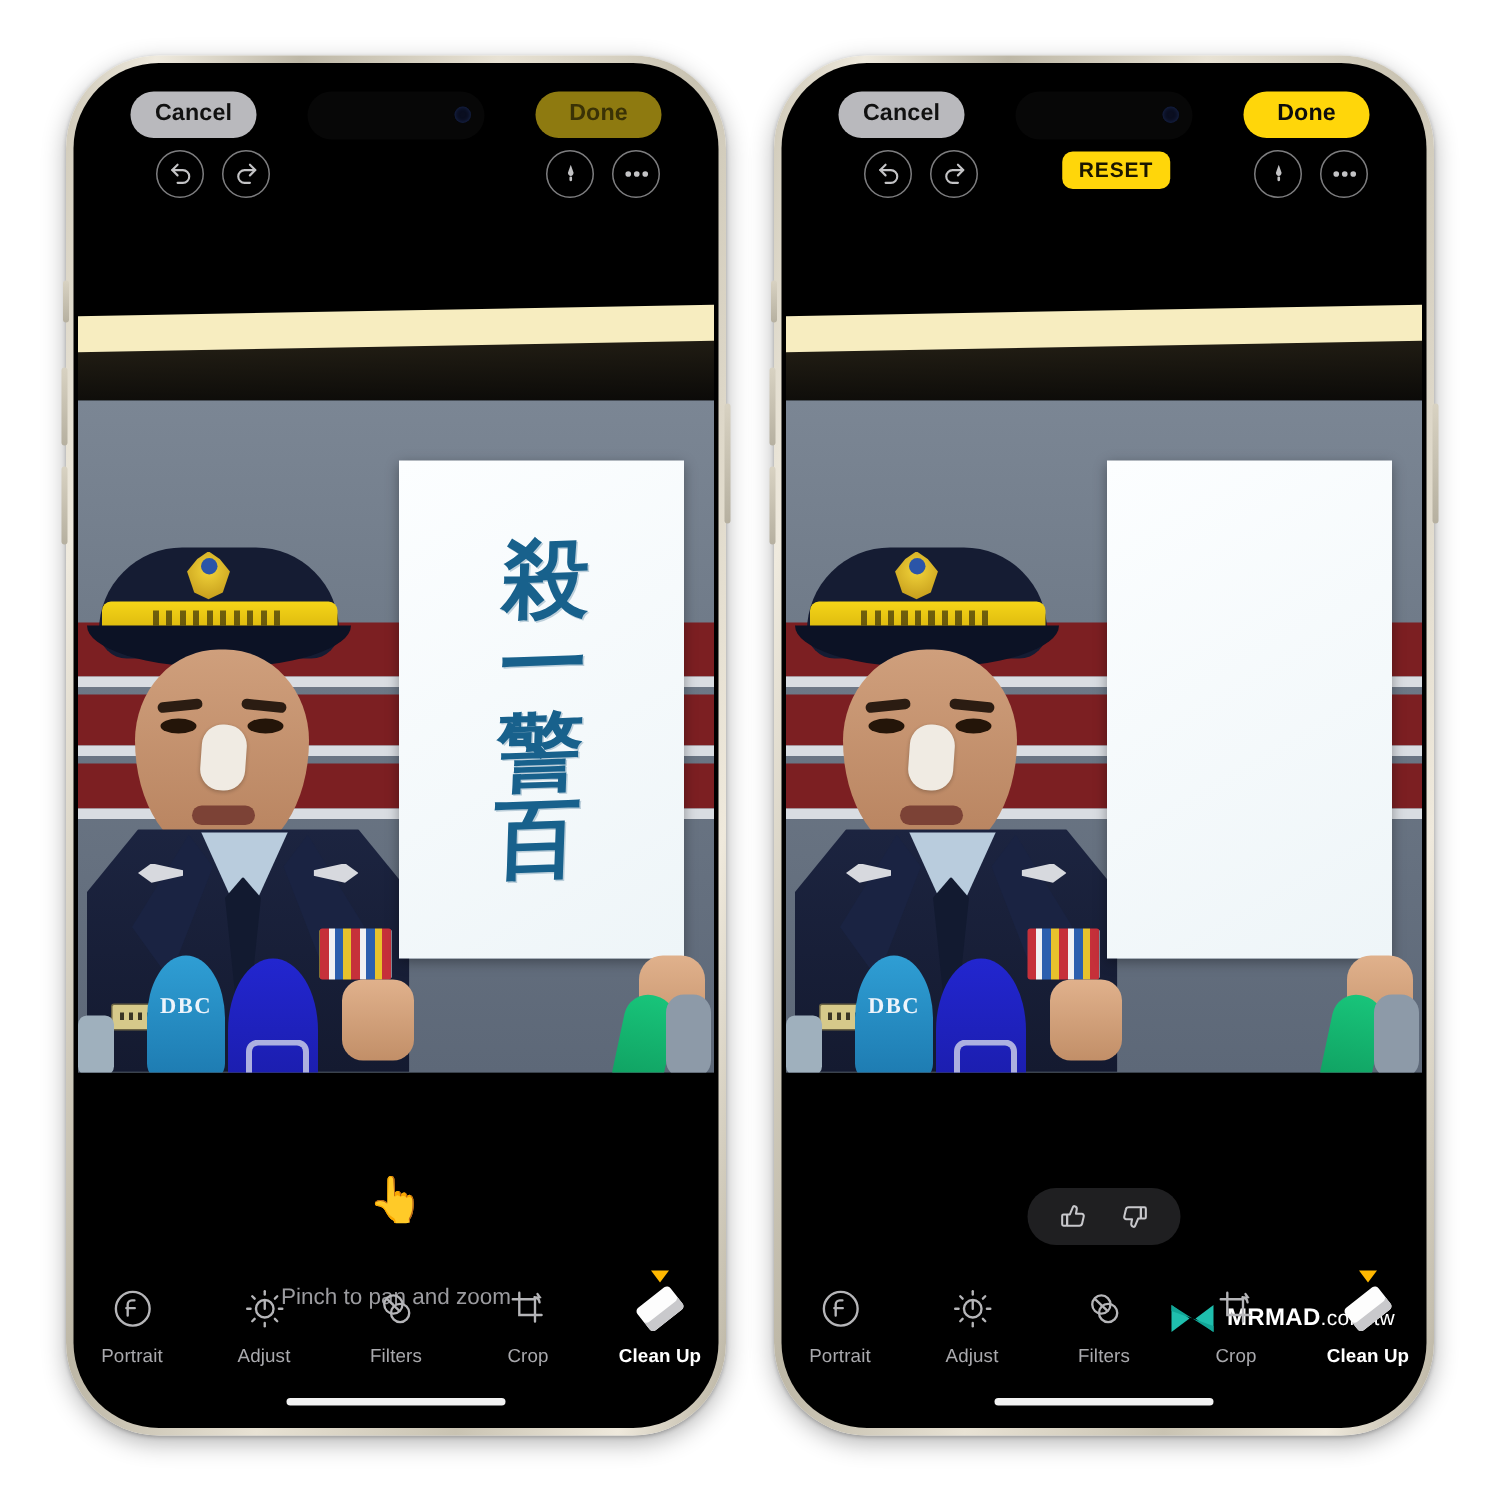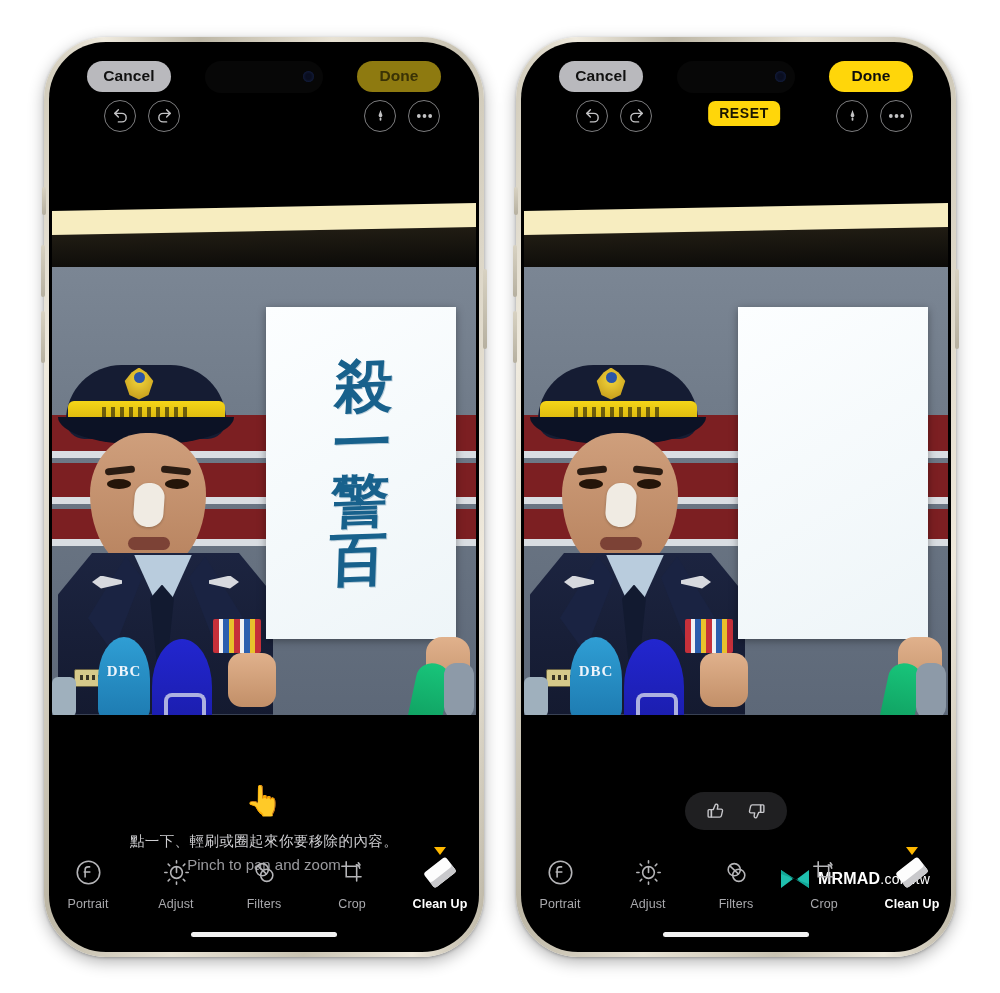--- a/index.html
+++ b/index.html
@@ -376,21 +376,20 @@
             <div class="mic blue">
               <span class="mic-chev"></span>
             </div>
             <div class="mic green"></div>
             <div class="mic grey"></div>
           </div>
         </div>
 
         <div class="hintzone">
           <div class="hand-cursor">👆</div>
-          <div class="hint-cn">點一下、輕刷或圈起來你要移除的內容。</div>
           <div class="hint-en">Pinch to pan and zoom</div>
         </div>
 
         <div class="toolbar">
           <div class="tool">
             <span class="tool-ic">
               <svg width="27" height="27" viewBox="0 0 24 24" fill="none" stroke="currentColor" stroke-width="1.4">
                   <circle cx="12" cy="12" r="10"></circle>
                   <path d="M9 16V9.5A2.5 2.5 0 0111.5 7H13" stroke-linecap="round"></path>
                   <path d="M8.2 11.6h5" stroke-linecap="round"></path>

